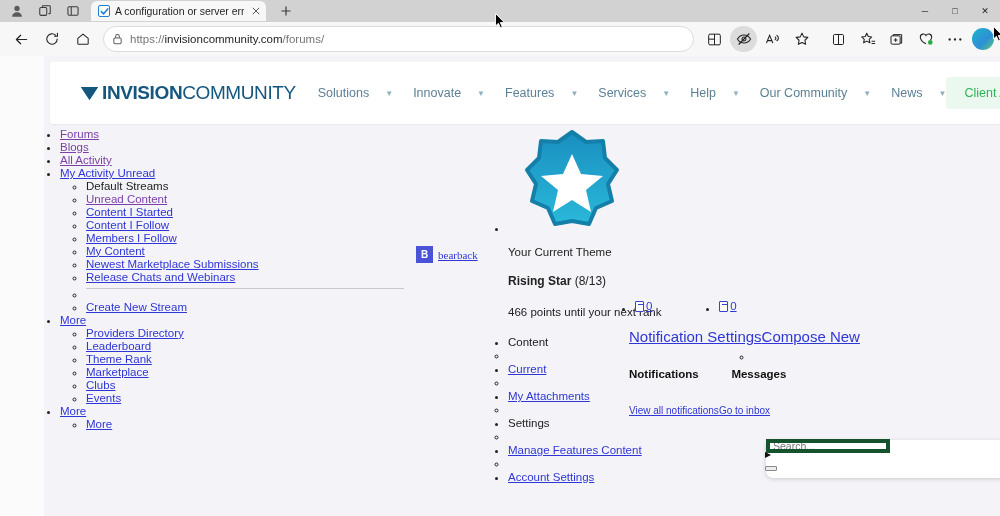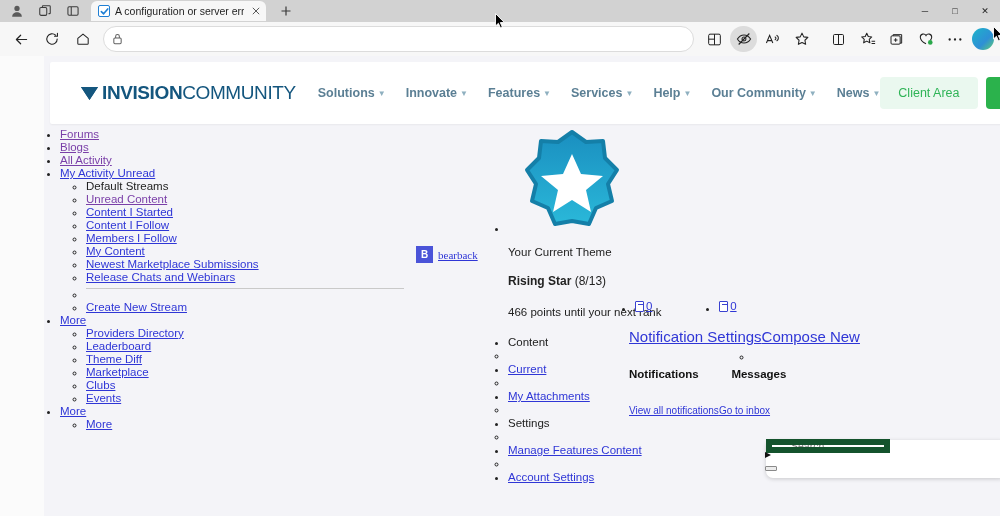--- a/index.html
+++ b/index.html
@@ -86,21 +86,21 @@
     padding: 0 30px; border-radius: 2px;
     box-shadow: 0 1px 2px rgba(0,0,0,.05);
   }
   .logo { display: flex; align-items: center; gap: 0; color: #0f5e8c; margin-right: 22px; }
   .logo-mark { margin-right: 3px; display: flex; align-items: center; }
   .logo-text { font-size: 19px; letter-spacing: -0.4px; color: #14567e; white-space: nowrap; }
   .logo-text b { font-weight: 700; }
   .logo-text span { font-weight: 400; }
   .site-nav { display: flex; align-items: center; gap: 20px; flex: 1; }
   .nav-link {
-    font-size: 12.5px; color: #5b7f94; display: flex; align-items: center; gap: 3px; white-space: nowrap; font-weight: bold;
+    font-size: 12.5px; color: #5b7f94; display: flex; align-items: center; gap: 16px; white-space: nowrap;
   }
   .caret { font-size: 8px; color: #8fb0c0; }
   .btn-client {
     background: #eaf8ef; color: #2fb457; font-size: 12.5px;
     padding: 9px 18px; border-radius: 4px; white-space: nowrap; margin-right: 8px;
   }
   .btn-pricing {
     background: #2bb24c; color: #fff; font-size: 12.5px;
     padding: 9px 22px; border-radius: 4px; white-space: nowrap; font-weight: 400;
   }
@@ -150,22 +150,22 @@
     content: ""; position: absolute; left: 1.5px; top: 2px; width: 5px; height: 1px; background: #3a41d0;
   }
 
   
   .search-panel {
     position: absolute; left: 722px; top: 312px; width: 240px; height: 38px;
     background: #fff; border-radius: 7px; box-shadow: 0 1px 4px rgba(0,0,0,.18);
   }
   .search-input {
     position: absolute; left: 722px; top: 311px; width: 124px; height: 14px;
-    border: 6px solid #14532d; background: #fff;
-    font-size: 10.5px; color: #757575; padding: 0 19px; line-height: 13px;
+    border: 4px solid #14532d; background: #fff;
+    font-size: 10.5px; color: #757575; padding: 0 3px; line-height: 13px;
     font-family:"Liberation Sans",sans-serif;
   }
   .search-caret {
     position: absolute; left: 721px; top: 324px; width: 0; height: 0;
     border-left: 6px solid #111; border-top: 3.5px solid transparent; border-bottom: 3.5px solid transparent;
   }
   .search-smallbtn {
     position: absolute; left: 721px; top: 338px; width: 12px; height: 5px;
     border: 1px solid #8a8a8a; background: #ececec; border-radius: 1px;
   }
@@ -244,20 +244,21 @@
         </svg>
     </div>
 
     <div class="omnibox">
       <span class="lock">
         <svg width="11" height="12" viewBox="0 0 12 13" fill="none" stroke="#5f5f5f" stroke-width="1.1">
             <rect x="2" y="5.4" width="8" height="6.2" rx="1.2"></rect>
             <path d="M4 5.4V3.6a2 2 0 0 1 4 0v1.8"></path>
           </svg>
       </span>
+      <span class="url"><span class="dim">https://</span><span class="strong">invisioncommunity.com</span><span class="dim">/forums/</span></span>
     </div>
 
     <div class="tbar-icons">
       <div class="tbar-btn">
         <svg width="15" height="15" viewBox="0 0 18 18" fill="none" stroke="#222" stroke-width="1.2">
             <rect x="2" y="2.6" width="14" height="12.8" rx="1.6"></rect>
             <path d="M9 2.6v12.8M2 8.6h7"></path>
           </svg>
       </div>
       <div class="tbar-btn active">
@@ -384,21 +385,21 @@
               <li class="spacer">
                   <hr>
                 </li>
               <li><a href="#">Create New Stream</a></li>
             </ul>
           </li>
           <li><a href="#">More</a>
             <ul>
               <li><a href="#">Providers Directory</a></li>
               <li><a href="#">Leaderboard</a></li>
-              <li><a href="#">Theme Diff</a></li>
+              <li><a href="#">Theme Rank</a></li>
               <li><a href="#">Marketplace</a></li>
               <li><a href="#">Clubs</a></li>
               <li><a href="#">Events</a></li>
             </ul>
           </li>
           <li><a href="#">More</a>
             <ul>
               <li><a href="#">More</a></li>
             </ul>
           </li>

